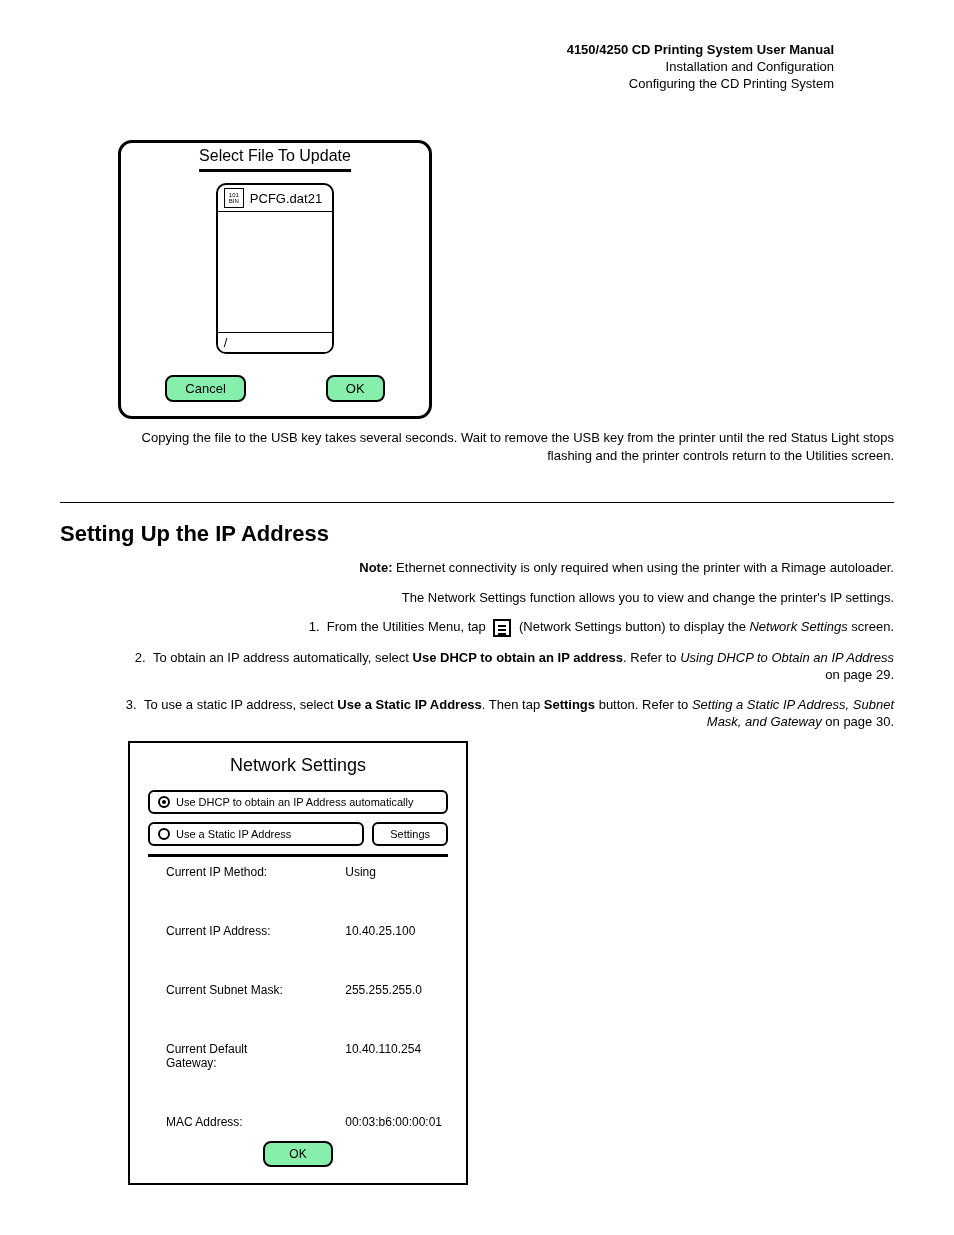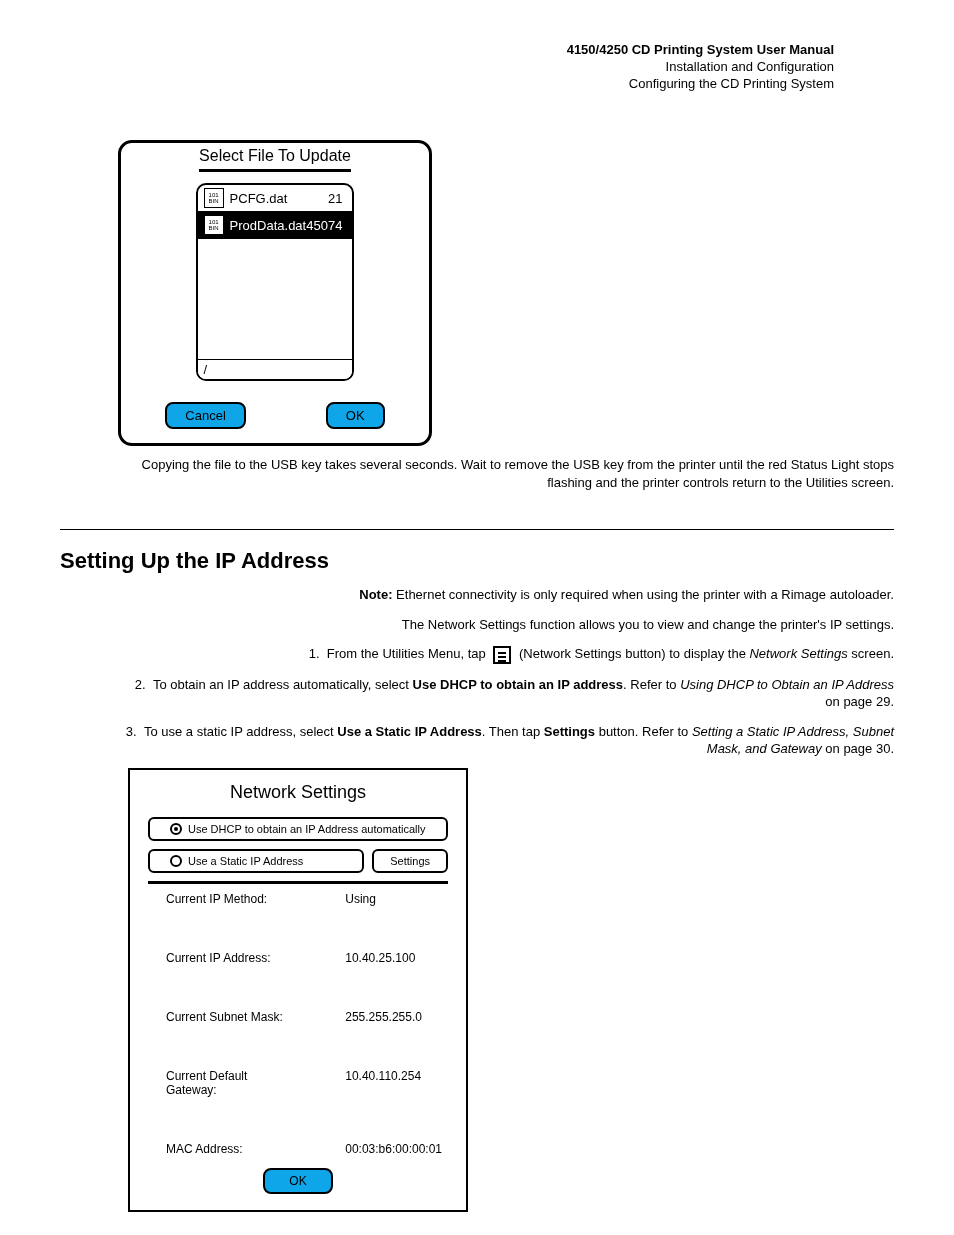--- a/index.html
+++ b/index.html
@@ -89,21 +89,21 @@
   }
   .dialog-buttons {
     display: flex;
     justify-content: center;
     gap: 80px;
     padding: 10px 0 14px 0;
   }
   .btn {
     border: 2px solid #000;
     border-radius: 8px;
-    background: #0ea5e9;
+    background: #86efac;
     padding: 4px 18px;
     font-size: 13px;
     cursor: pointer;
   }
 
   
   .para { margin: 12px 0 0 58px; font-size: 13px; line-height: 1.35; text-align: right; }
   hr.sep {
     margin: 38px 0 18px 0;
     border: none;
@@ -146,21 +146,21 @@
     font-size: 12px;
   }
   .net-title {
     text-align: center;
     font-size: 18px;
     margin-bottom: 14px;
   }
   .radio-box {
     border: 2px solid #000;
     border-radius: 6px;
-    padding: 4px 20px;
+    padding: 4px 8px;
     margin-bottom: 8px;
     display: flex;
     align-items: center;
     font-size: 11px;
   }
   .radio {
     width: 12px; height: 12px;
     border: 2px solid #000;
     border-radius: 50%;
     margin-right: 6px;
@@ -240,28 +240,20 @@
       <div class="dialog-title">Select File To Update</div>
       <div class="dialog-inner">
         <div class="file-row">
           <div class="bin-icon">
               <span>101</span>
               <span>BIN</span>
             </div>
           <span class="fname">PCFG.dat</span>
           <span class="fsize">21</span>
         </div>
-        <div class="file-row selected">
-          <div class="bin-icon">
-              <span>101</span>
-              <span>BIN</span>
-            </div>
-          <span class="fname">ProdData.dat</span>
-          <span class="fsize">45074</span>
-        </div>
         <div class="file-blank"></div>
         <div class="path-row">/</div>
       </div>
       <div class="dialog-buttons">
         <button class="btn">Cancel</button>
         <button class="btn">OK</button>
       </div>
     </div>
   </div>
 

